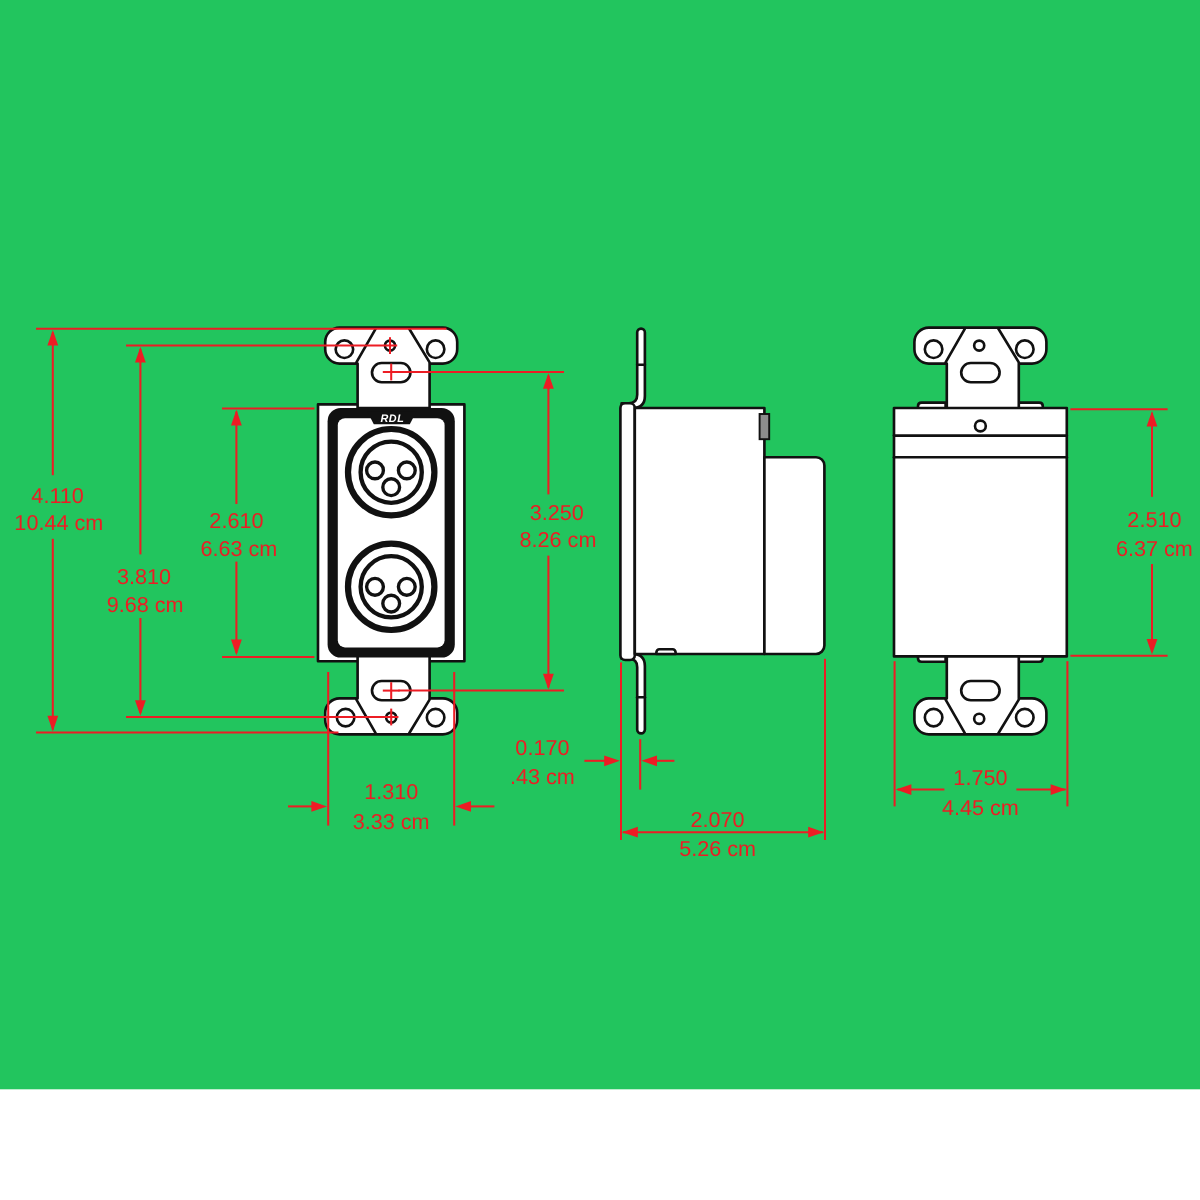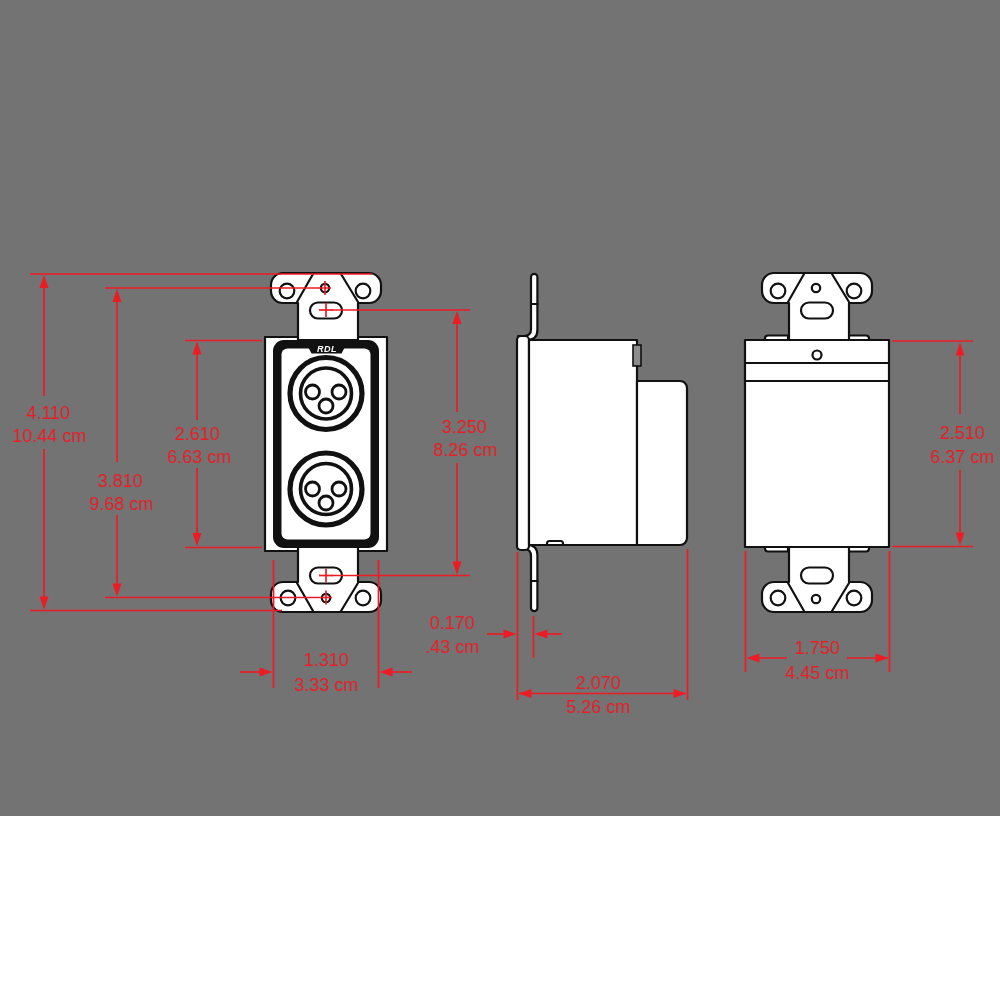--- a/index.html
+++ b/index.html
@@ -1,16 +1,16 @@
 <!DOCTYPE html>
 <html><head>
 <meta charset="utf-8">
 <style>
   html,body{margin:0;padding:0;background:#ffffff;}
-  #stage{width:1000px;height:816px;position:relative;background:#737373;}
+  #stage{width:1000px;height:908px;position:relative;background:#22c55e;}
   svg{display:block;}
   .blk{stroke:#111111;stroke-width:2.2;fill:none;stroke-linejoin:round;stroke-linecap:round;}
   .fw{stroke:#111111;stroke-width:2.2;fill:#ffffff;stroke-linejoin:round;}
   .fb{fill:#111111;stroke:none;}
   .gray{fill:#8d8d8d;stroke:#111111;stroke-width:1.6;}
   .red{stroke:#ed1c24;stroke-width:1.7;fill:none;stroke-linecap:butt;}
   .ra{fill:#ed1c24;stroke:none;}
   .dim{fill:#ed1c24;font-family:"Liberation Sans",sans-serif;font-size:18px;text-anchor:middle;}
   .logo{fill:#ffffff;font-family:"Liberation Sans",sans-serif;font-size:9px;font-style:italic;font-weight:700;text-anchor:middle;letter-spacing:.5px;}
 </style>

